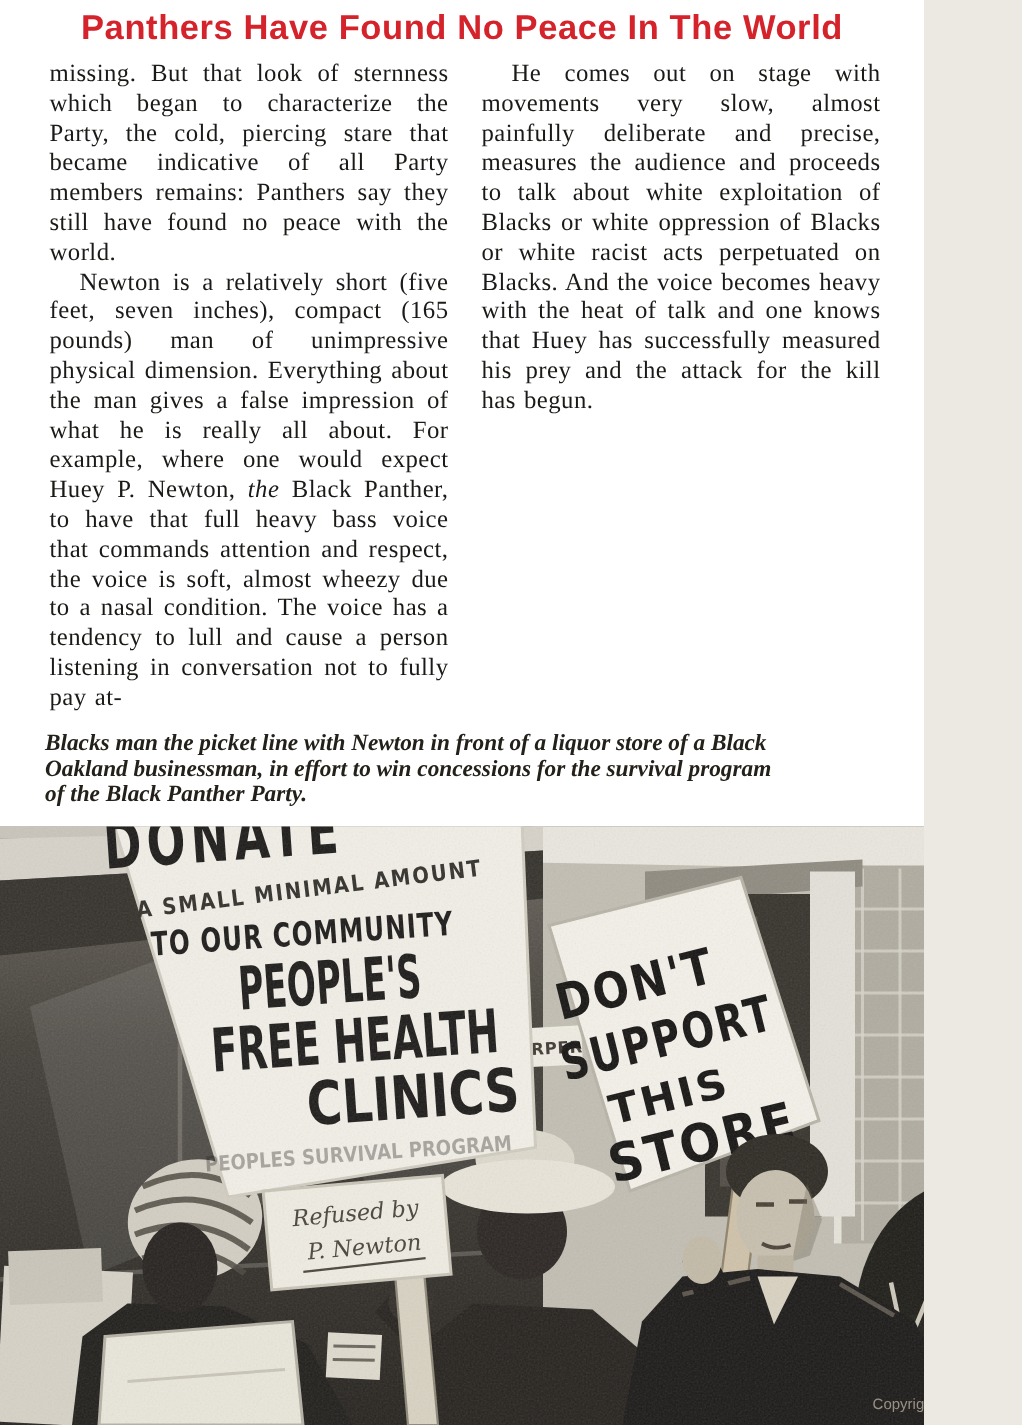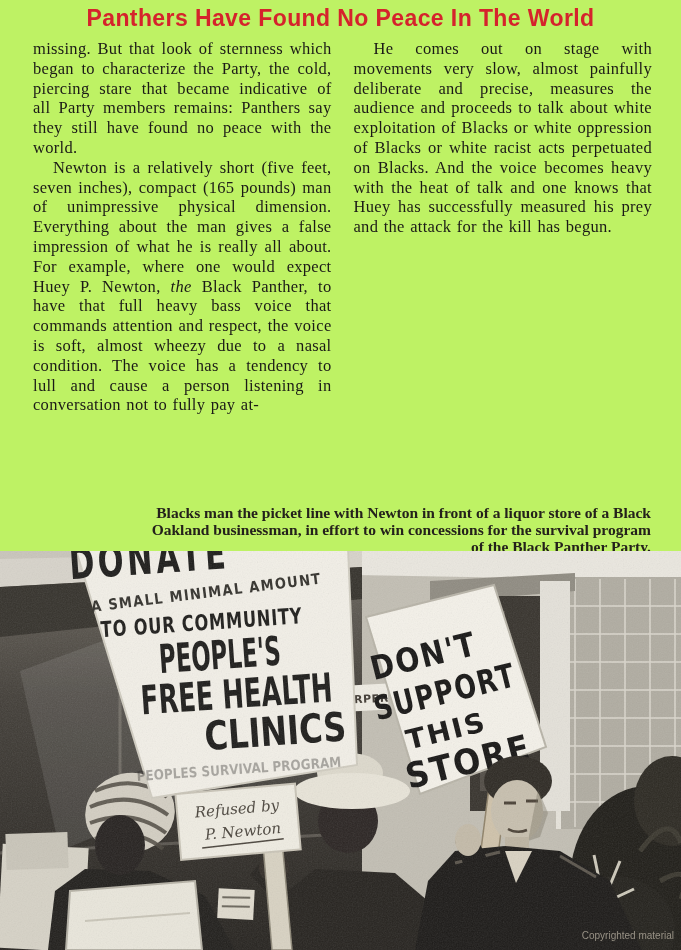--- a/index.html
+++ b/index.html
@@ -1,19 +1,19 @@
 <!DOCTYPE html>
 <html><head>
 <meta charset="utf-8">
 <style>
   html,body{margin:0;padding:0;background:#ece9e2;}
   .page{
     position:relative;
-    width:681px;height:950px;
-    background:#bef264;
+    width:616px;height:950px;
+    background:#ffffff;
     overflow:hidden;
     font-family:"Liberation Serif",serif;
   }
   .headline{
     position:absolute;top:5px;left:0;right:0;
     text-align:center;
     font-family:"Liberation Sans",sans-serif;
     font-weight:bold;
     font-size:23px;
     letter-spacing:0.4px;
@@ -28,23 +28,23 @@
     font-size:16.5px;
     line-height:19.8px;
     letter-spacing:0.3px;
     word-spacing:1px;
     text-align:justify;
     color:#1b1a17;
   }
   .col p{margin:0;}
   .col p.indent{text-indent:20px;}
   .caption{
-    position:absolute;top:505px;left:30px;right:30px;
-    text-align:right;
-    font-weight:bold;
+    position:absolute;top:488px;left:30px;right:30px;
+    text-align:left;
+    font-style:italic;font-weight:bold;
     font-size:15.5px;line-height:16.8px;
     color:#24211b;
   }
   .photo{
     position:absolute;top:551px;left:0;
     width:681px;height:399px;
     background:#8d887e;
   }
   .photo svg{display:block;}
   .sign-font{font-family:"DejaVu Sans",sans-serif;font-weight:bold;}

